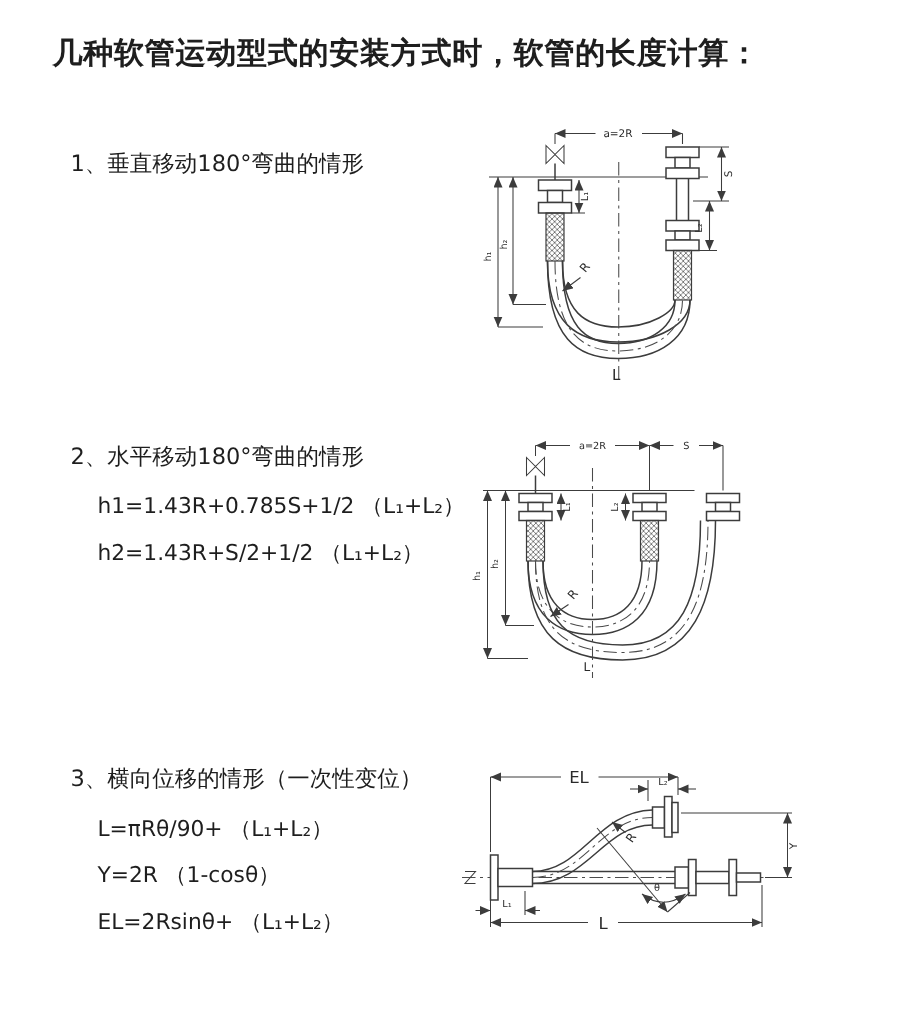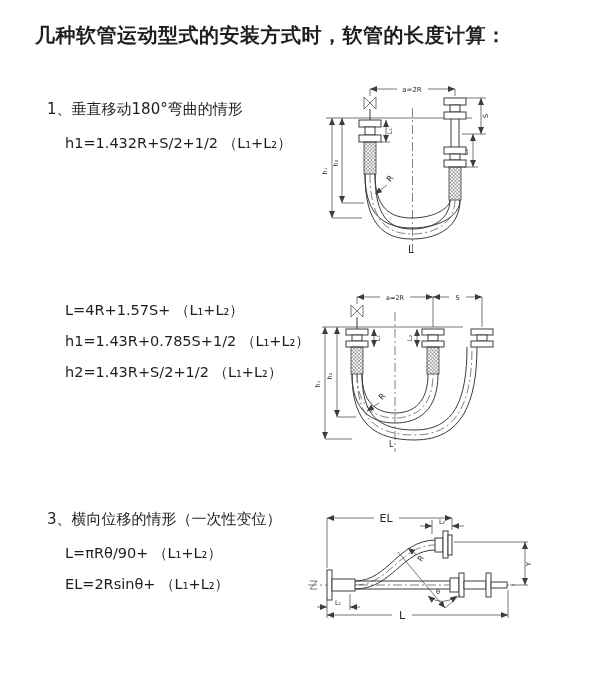--- a/index.html
+++ b/index.html
@@ -25,21 +25,20 @@
   text.dlab{fill:#2a2a2a;font-family:"DejaVu Sans",sans-serif;}
   .t6{font-size:6.5px;} .t7{font-size:7px;} .t8{font-size:8px;} .t10{font-size:10px;} .t11{font-size:11px;}
 </style>
 </head>
 <body>
 
 <div class="page-title">几种软管运动型式的安装方式时，软管的长度计算：</div>
 
 <div class="sec" style="top:100px">
   <div class="sec-heading">1、垂直移动180°弯曲的情形</div>
-  <div class="formula">h1=1.432R+S/2+1/2 （L₁+L₂）</div>
 </div>
 
 <svg class="dia" style="left:312px;top:76px" width="285" height="182" viewBox="0 0 285 182">
   <defs>
     <pattern id="braid1" width="3.5" height="3.5" patternUnits="userSpaceOnUse">
       <path d="M0,3.5 L3.5,0 M0,0 L3.5,3.5" stroke="#555" stroke-width="0.5"></path>
     </pattern>
     <marker id="ar1" markerUnits="userSpaceOnUse" markerWidth="8" markerHeight="8" refX="7" refY="3" orient="auto-start-reverse">
       <path d="M0,0 L7,3 L0,6 Z" fill="#3c3c3c"></path>
     </marker>
@@ -120,21 +119,21 @@
 
   <g>
     <line class="thin" x1="75" y1="109" x2="63" y2="118" marker-end="url(#ar1)"></line>
     <text class="dlab t8" transform="rotate(-50 80 104)" x="80" y="104" text-anchor="middle">R</text>
   </g>
 
   <text class="dlab t10" x="96" y="177">L</text>
 </svg>
 
 <div class="sec" style="top:295px">
-  <div class="formula">L=4R+1.57S+ （L₁+L₂）</div>
+  <div class="sec-heading">2、水平移动180°弯曲的情形</div>
   <div class="formula">h1=1.43R+0.785S+1/2 （L₁+L₂）</div>
   <div class="formula">h2=1.43R+S/2+1/2 （L₁+L₂）</div>
 </div>
 
 <svg class="dia" style="left:310px;top:284px" width="290" height="172" viewBox="0 0 290 172">
   <defs>
     <pattern id="braid2" width="3.5" height="3.5" patternUnits="userSpaceOnUse">
       <path d="M0,3.5 L3.5,0 M0,0 L3.5,3.5" stroke="#555" stroke-width="0.5"></path>
     </pattern>
     <marker id="ar2" markerUnits="userSpaceOnUse" markerWidth="8" markerHeight="8" refX="7" refY="3" orient="auto-start-reverse">
@@ -219,20 +218,21 @@
     <line class="thin" x1="69" y1="119" x2="57" y2="127" marker-end="url(#ar2)"></line>
     <text class="dlab t8" transform="rotate(-50 74 114)" x="74" y="114" text-anchor="middle">R</text>
   </g>
 
   <text class="dlab t8" x="79" y="163">L</text>
 </svg>
 
 <div class="sec" style="top:510px">
   <div class="sec-heading">3、横向位移的情形（一次性变位）</div>
   <div class="formula">L=πRθ/90+ （L₁+L₂）</div>
+  <div class="formula">Y=2R （1-cosθ）</div>
   <div class="formula">EL=2Rsinθ+ （L₁+L₂）</div>
 </div>
 
 <svg class="dia" style="left:300px;top:510px" width="300" height="148" viewBox="0 0 300 148">
   <defs>
     <marker id="ar3" markerUnits="userSpaceOnUse" markerWidth="8" markerHeight="8" refX="7" refY="3" orient="auto-start-reverse">
       <path d="M0,0 L7,3 L0,6 Z" fill="#3c3c3c"></path>
     </marker>
   </defs>
 

